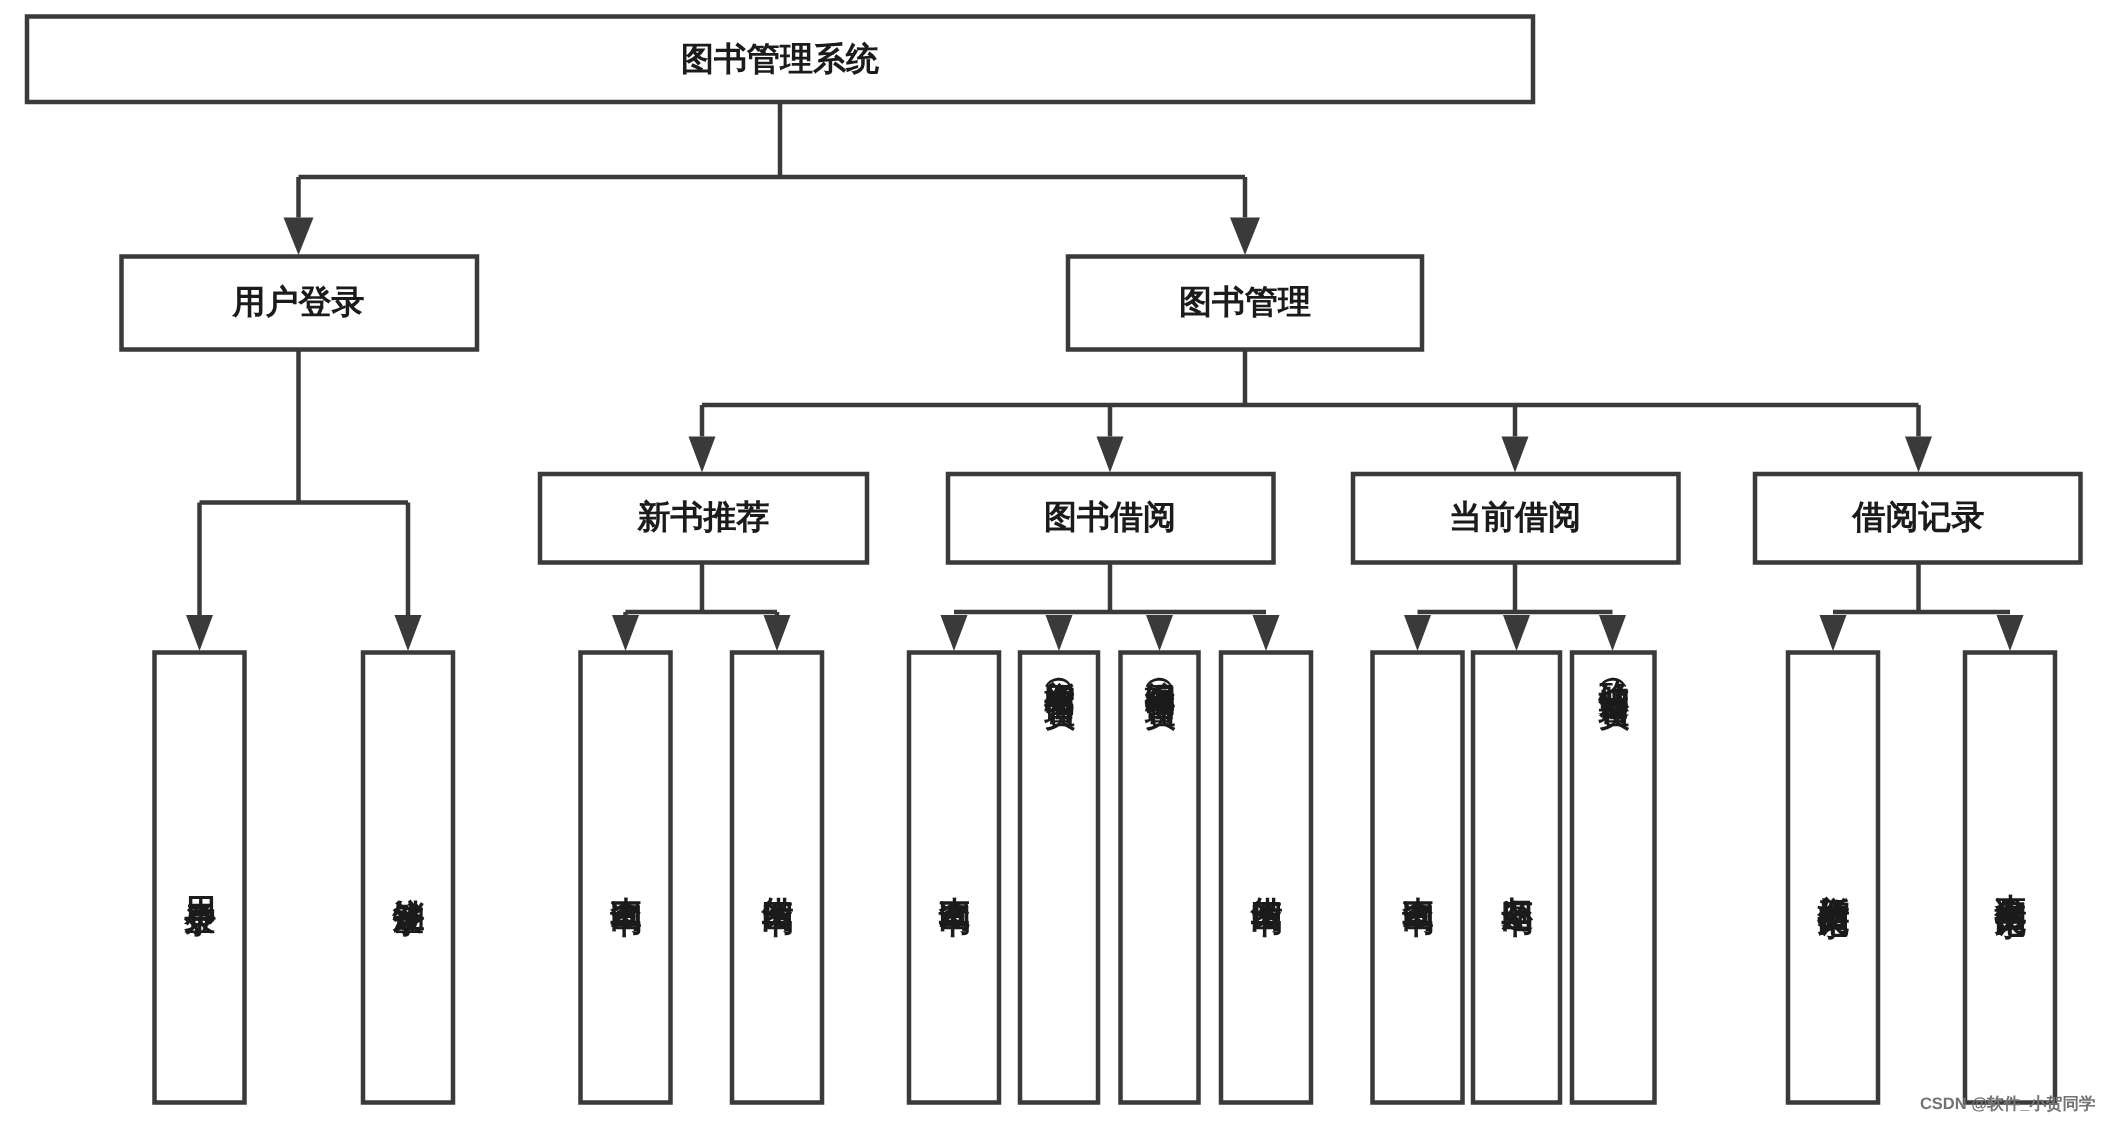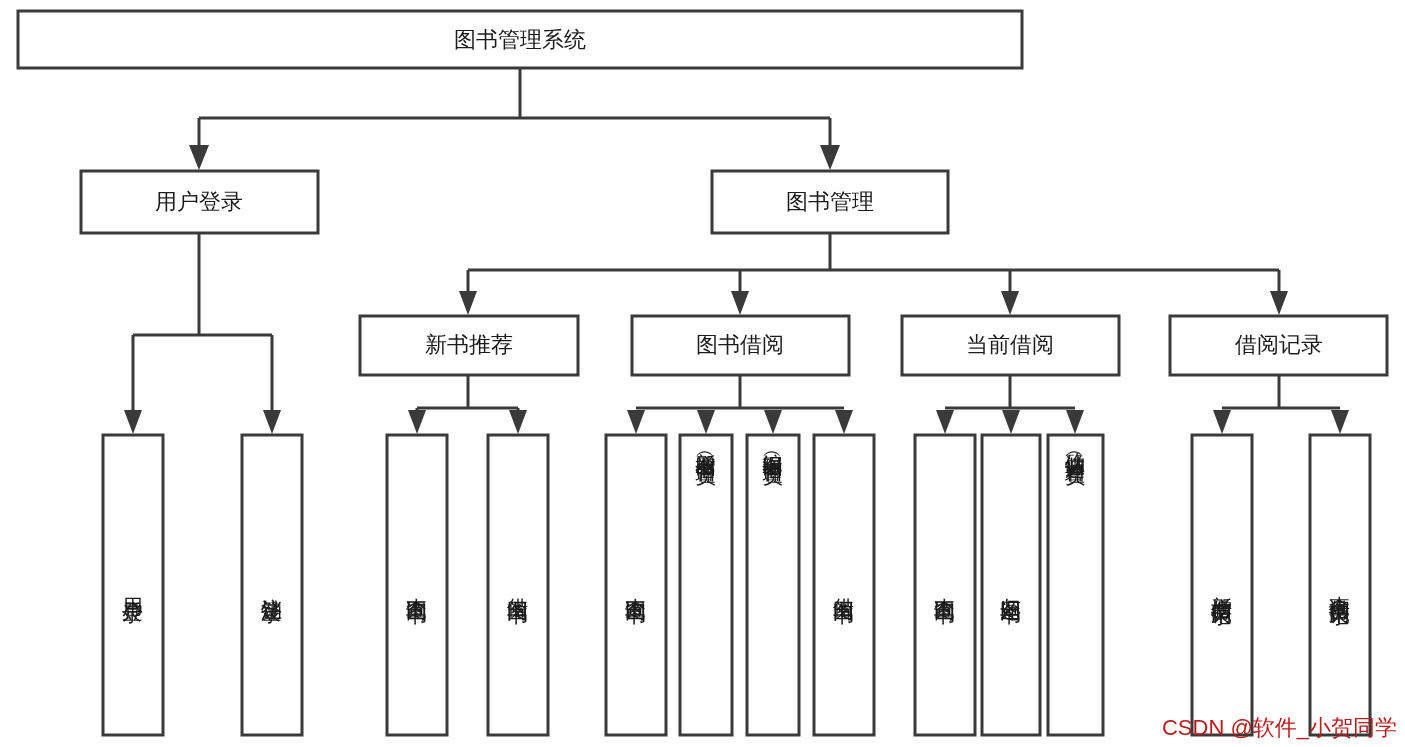--- a/index.html
+++ b/index.html
@@ -13,20 +13,21 @@
     font-family: "Liberation Sans", "DejaVu Sans", sans-serif;
     overflow: hidden;
     position: relative;
   }
   #diagram-root {
     position: absolute;
     left: 0;
     top: 0;
     width: 1405px;
     height: 747px;
+    font-weight: bold;
   }
   svg.flowchart {
     display: block;
     width: 1405px;
     height: 747px;
   }
   .node-rect {
     fill: #ffffff;
     stroke: #3a3a3a;
     stroke-width: 3;
@@ -75,22 +76,22 @@
     display: flex;
     align-items: center;
     justify-content: center;
     pointer-events: none;
   }
   .watermark {
     position: absolute;
     right: 8px;
     bottom: 4px;
     font-family: "Liberation Sans", "DejaVu Sans", sans-serif;
-    font-size: 22px;
-    color: #b91c1c;
+    font-size: 11px;
+    color: #737373;
     white-space: nowrap;
     user-select: none;
   }
 </style>
 </head>
 <body>
 
 <div id="diagram-root">
 
   <svg class="flowchart" viewBox="0 0 1405 747">

